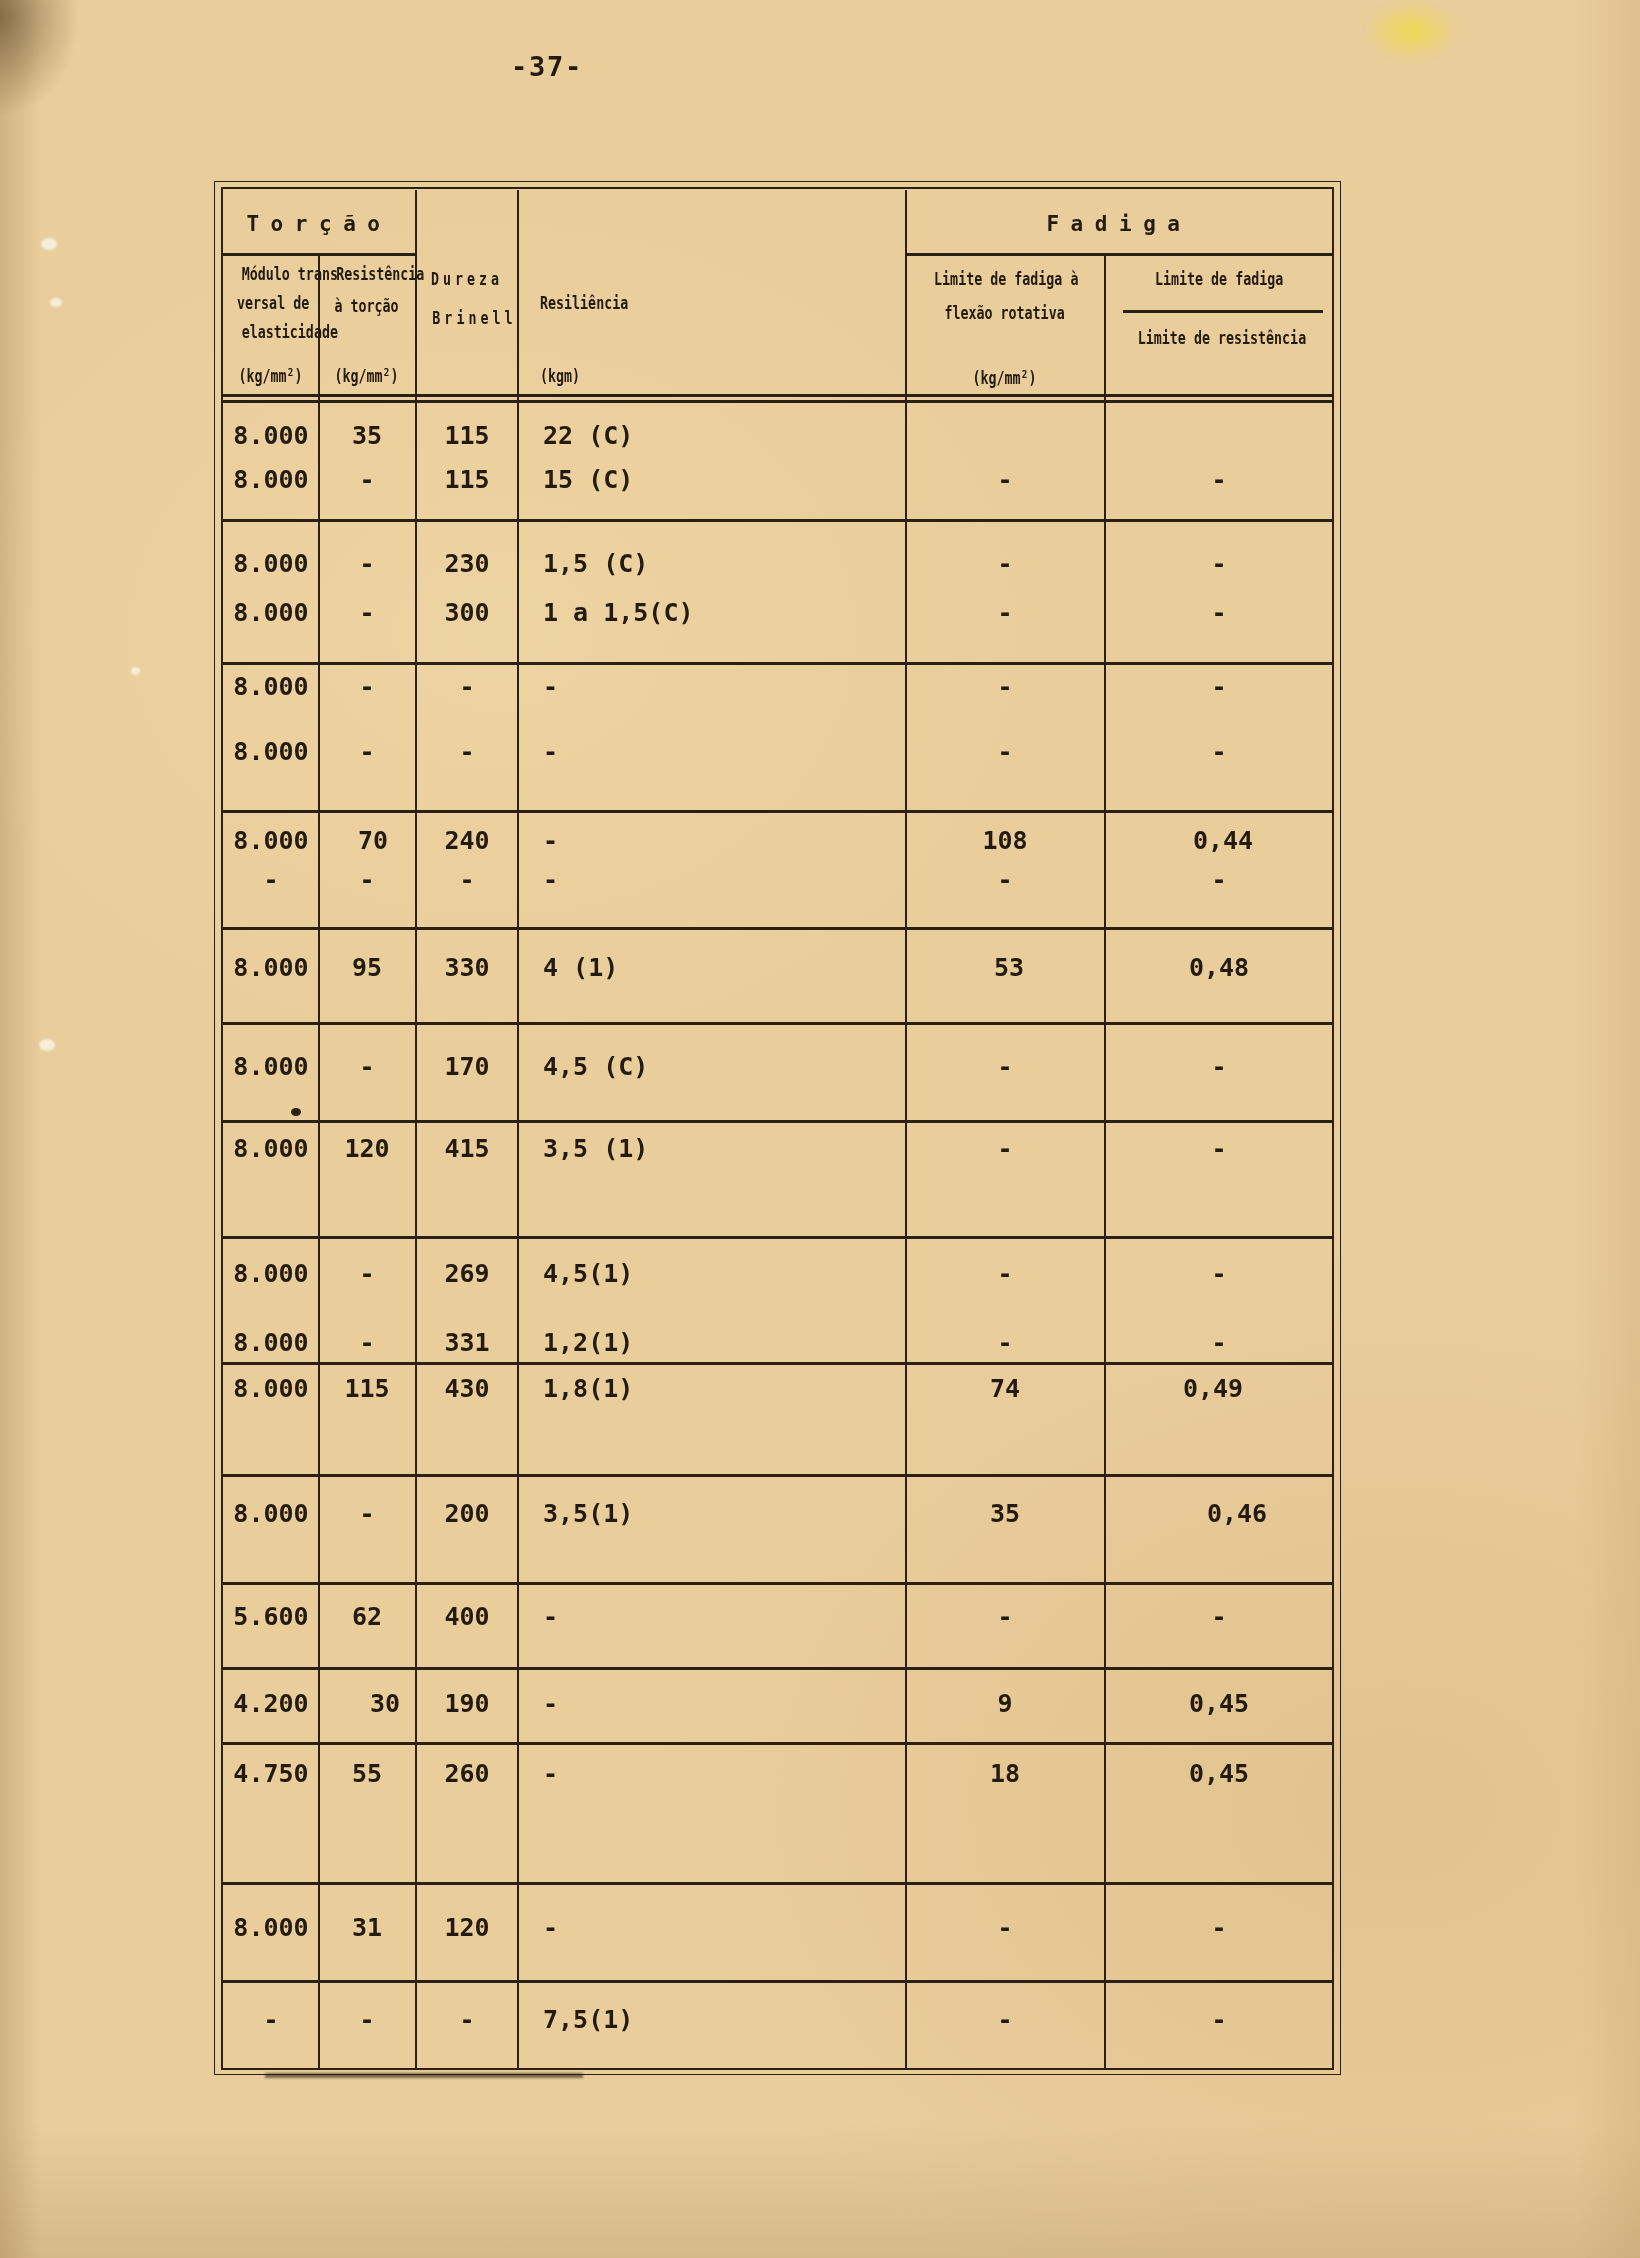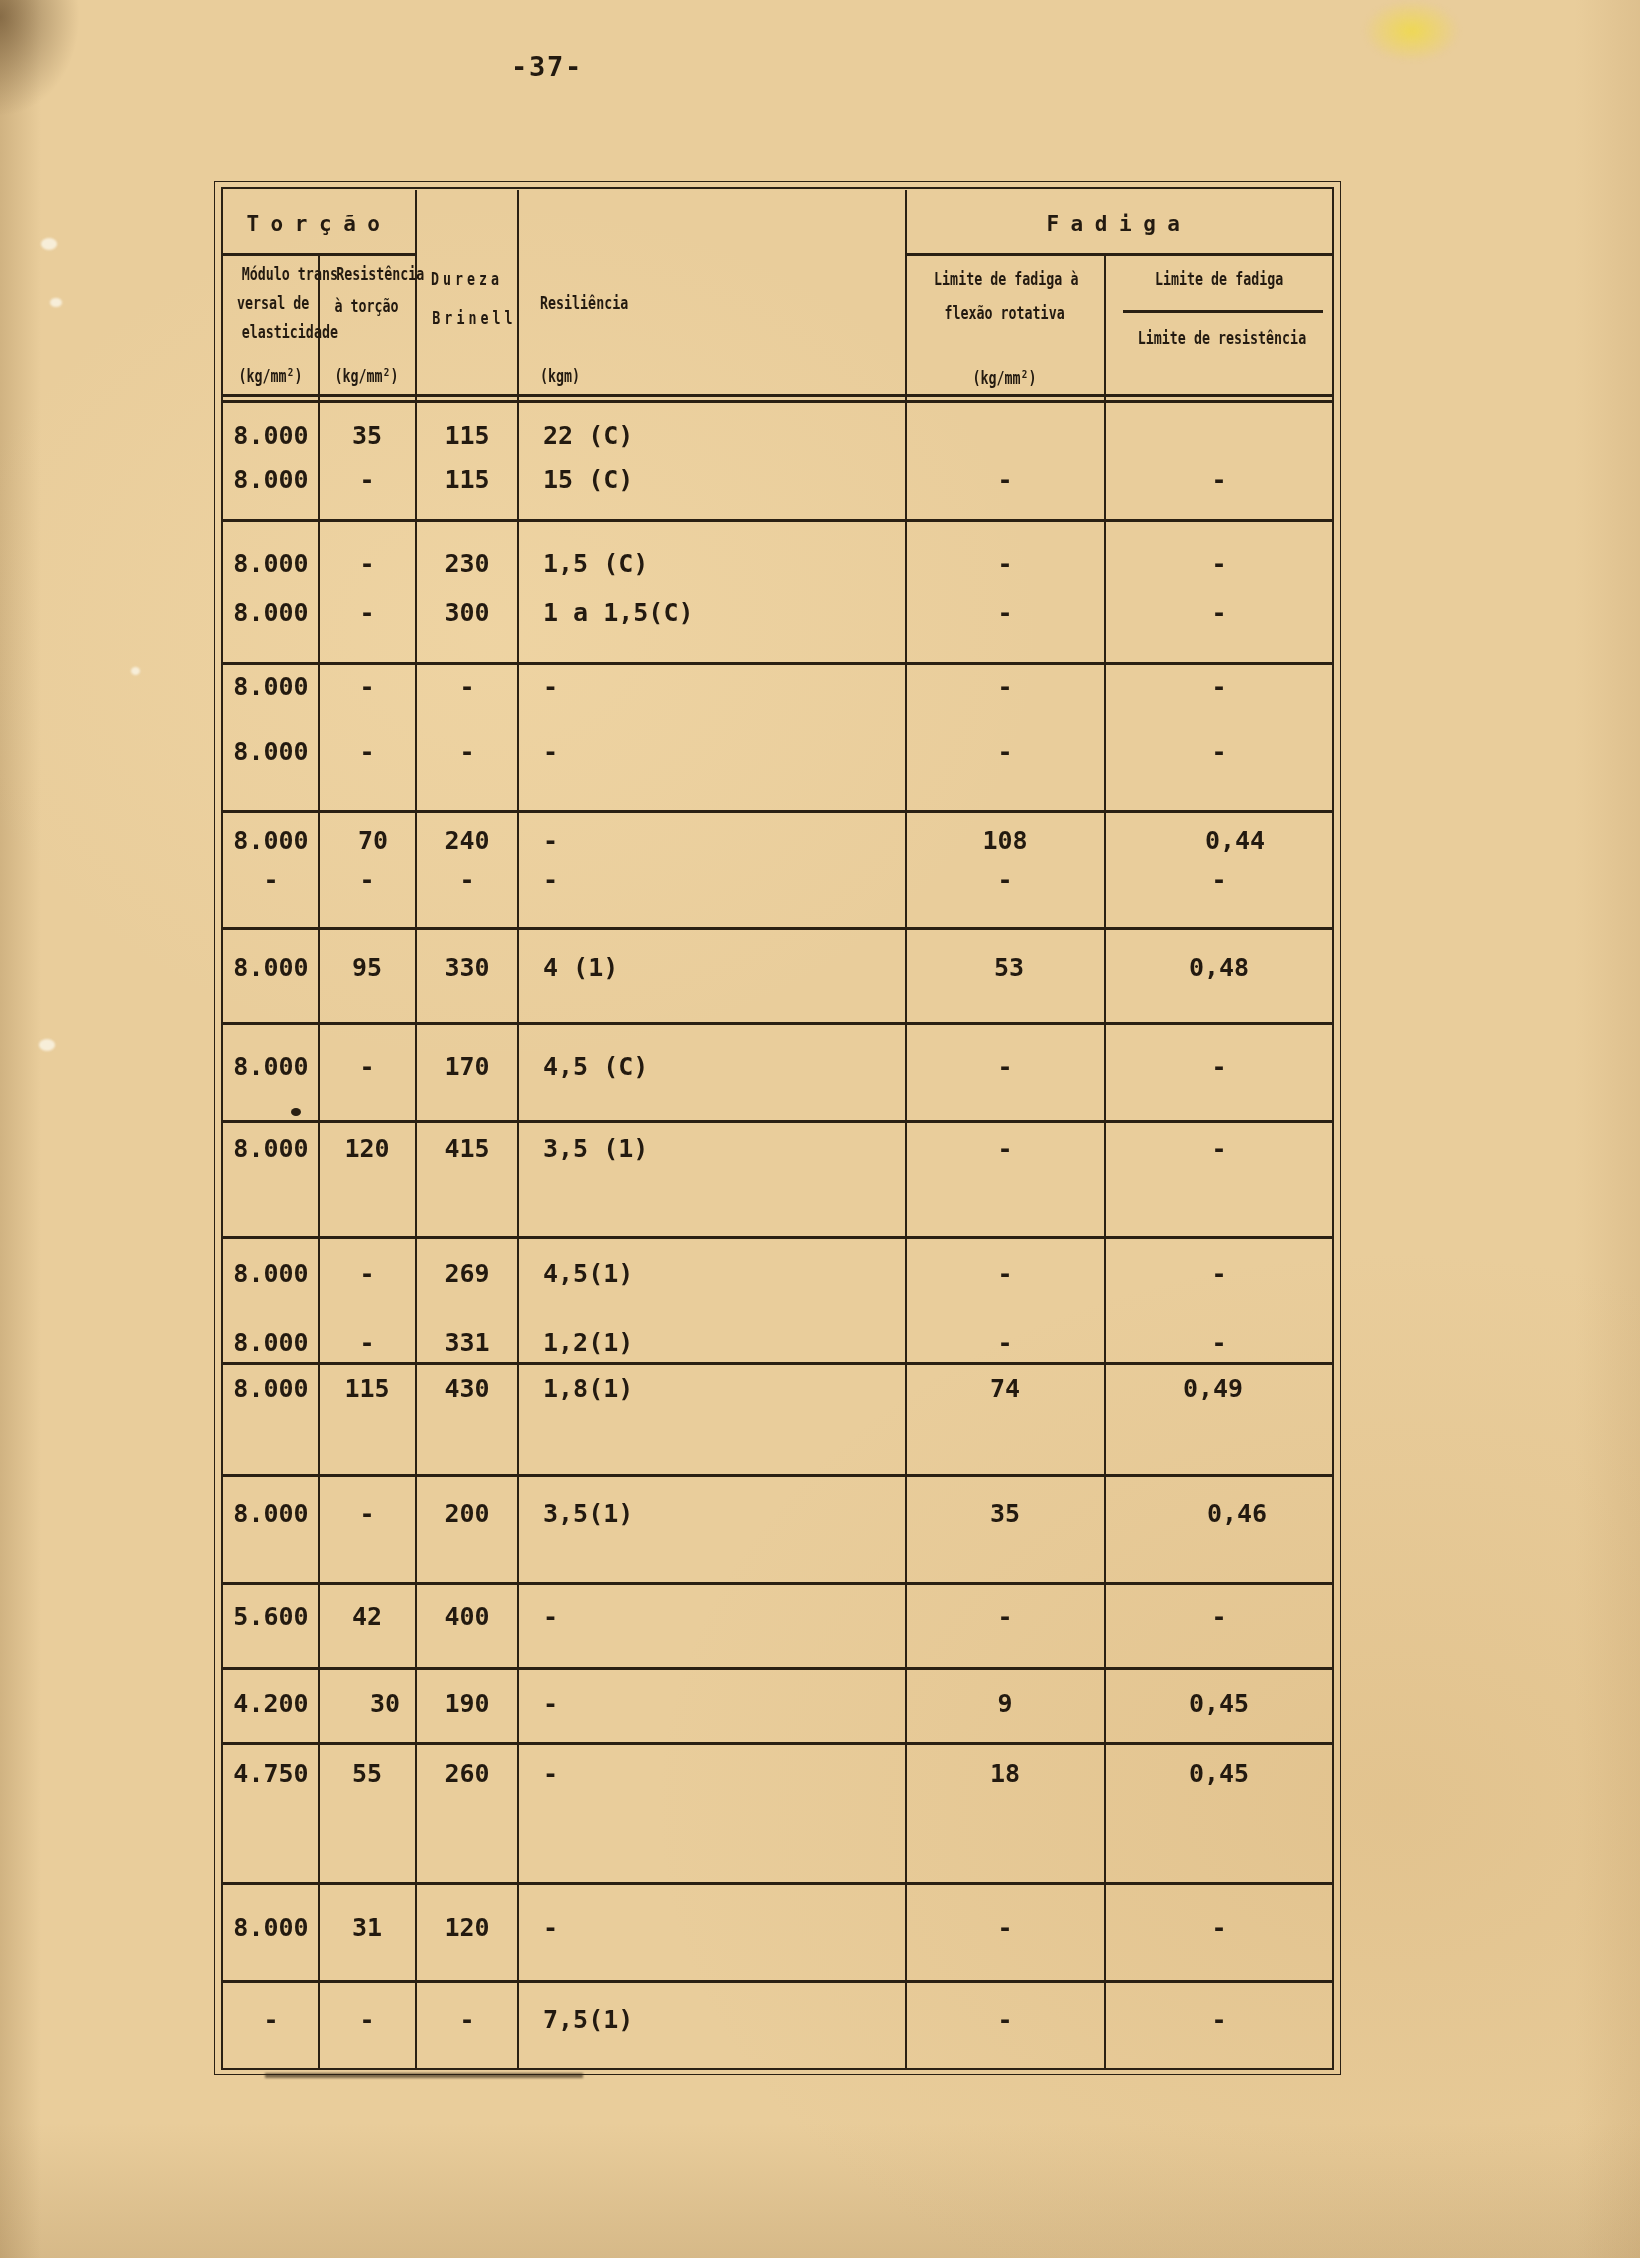--- a/index.html
+++ b/index.html
@@ -138,21 +138,21 @@
       <div class="cell" style="left: 319px; top: 737px; width: 96px; padding-left: 0px;">-</div>
       <div class="cell" style="left: 416px; top: 737px; width: 102px; padding-left: 0px;">-</div>
       <div class="cell cleft" style="left: 518px; top: 737px; width: 388px; padding-left: 25px;">-</div>
       <div class="cell" style="left: 906px; top: 737px; width: 198px; padding-left: 0px;">-</div>
       <div class="cell" style="left: 1105px; top: 737px; width: 228px; padding-left: 0px;">-</div>
       <div class="cell" style="left: 223px; top: 826px; width: 96px; padding-left: 0px;">8.000</div>
       <div class="cell" style="left: 319px; top: 826px; width: 108px; padding-left: 0px;">70</div>
       <div class="cell" style="left: 416px; top: 826px; width: 102px; padding-left: 0px;">240</div>
       <div class="cell cleft" style="left: 518px; top: 826px; width: 388px; padding-left: 25px;">-</div>
       <div class="cell" style="left: 906px; top: 826px; width: 198px; padding-left: 0px;">108</div>
-      <div class="cell" style="left: 1105px; top: 826px; width: 228px; padding-left: 16px;">0,44</div>
+      <div class="cell" style="left: 1105px; top: 826px; width: 228px; padding-left: 4px;">0,44</div>
       <div class="cell" style="left: 223px; top: 865px; width: 96px; padding-left: 0px;">-</div>
       <div class="cell" style="left: 319px; top: 865px; width: 96px; padding-left: 0px;">-</div>
       <div class="cell" style="left: 416px; top: 865px; width: 102px; padding-left: 0px;">-</div>
       <div class="cell cleft" style="left: 518px; top: 865px; width: 388px; padding-left: 25px;">-</div>
       <div class="cell" style="left: 906px; top: 865px; width: 198px; padding-left: 0px;">-</div>
       <div class="cell" style="left: 1105px; top: 865px; width: 228px; padding-left: 0px;">-</div>
       <div class="cell" style="left: 223px; top: 953px; width: 96px; padding-left: 0px;">8.000</div>
       <div class="cell" style="left: 319px; top: 953px; width: 96px; padding-left: 0px;">95</div>
       <div class="cell" style="left: 416px; top: 953px; width: 102px; padding-left: 0px;">330</div>
       <div class="cell cleft" style="left: 518px; top: 953px; width: 388px; padding-left: 25px;">4 (1)</div>
@@ -188,21 +188,21 @@
       <div class="cell cleft" style="left: 518px; top: 1374px; width: 388px; padding-left: 25px;">1,8(1)</div>
       <div class="cell" style="left: 906px; top: 1374px; width: 198px; padding-left: 0px;">74</div>
       <div class="cell" style="left: 1105px; top: 1374px; width: 216px; padding-left: 0px;">0,49</div>
       <div class="cell" style="left: 223px; top: 1499px; width: 96px; padding-left: 0px;">8.000</div>
       <div class="cell" style="left: 319px; top: 1499px; width: 96px; padding-left: 0px;">-</div>
       <div class="cell" style="left: 416px; top: 1499px; width: 102px; padding-left: 0px;">200</div>
       <div class="cell cleft" style="left: 518px; top: 1499px; width: 388px; padding-left: 25px;">3,5(1)</div>
       <div class="cell" style="left: 906px; top: 1499px; width: 198px; padding-left: 0px;">35</div>
       <div class="cell" style="left: 1105px; top: 1499px; width: 228px; padding-left: 18px;">0,46</div>
       <div class="cell" style="left: 223px; top: 1602px; width: 96px; padding-left: 0px;">5.600</div>
-      <div class="cell" style="left: 319px; top: 1602px; width: 96px; padding-left: 0px;">42</div>
+      <div class="cell" style="left: 319px; top: 1602px; width: 96px; padding-left: 0px;">62</div>
       <div class="cell" style="left: 416px; top: 1602px; width: 102px; padding-left: 0px;">400</div>
       <div class="cell cleft" style="left: 518px; top: 1602px; width: 388px; padding-left: 25px;">-</div>
       <div class="cell" style="left: 906px; top: 1602px; width: 198px; padding-left: 0px;">-</div>
       <div class="cell" style="left: 1105px; top: 1602px; width: 228px; padding-left: 0px;">-</div>
       <div class="cell" style="left: 223px; top: 1689px; width: 96px; padding-left: 0px;">4.200</div>
       <div class="cell" style="left: 319px; top: 1689px; width: 96px; padding-left: 18px;">30</div>
       <div class="cell" style="left: 416px; top: 1689px; width: 102px; padding-left: 0px;">190</div>
       <div class="cell cleft" style="left: 518px; top: 1689px; width: 388px; padding-left: 25px;">-</div>
       <div class="cell" style="left: 906px; top: 1689px; width: 198px; padding-left: 0px;">9</div>
       <div class="cell" style="left: 1105px; top: 1689px; width: 228px; padding-left: 0px;">0,45</div>

